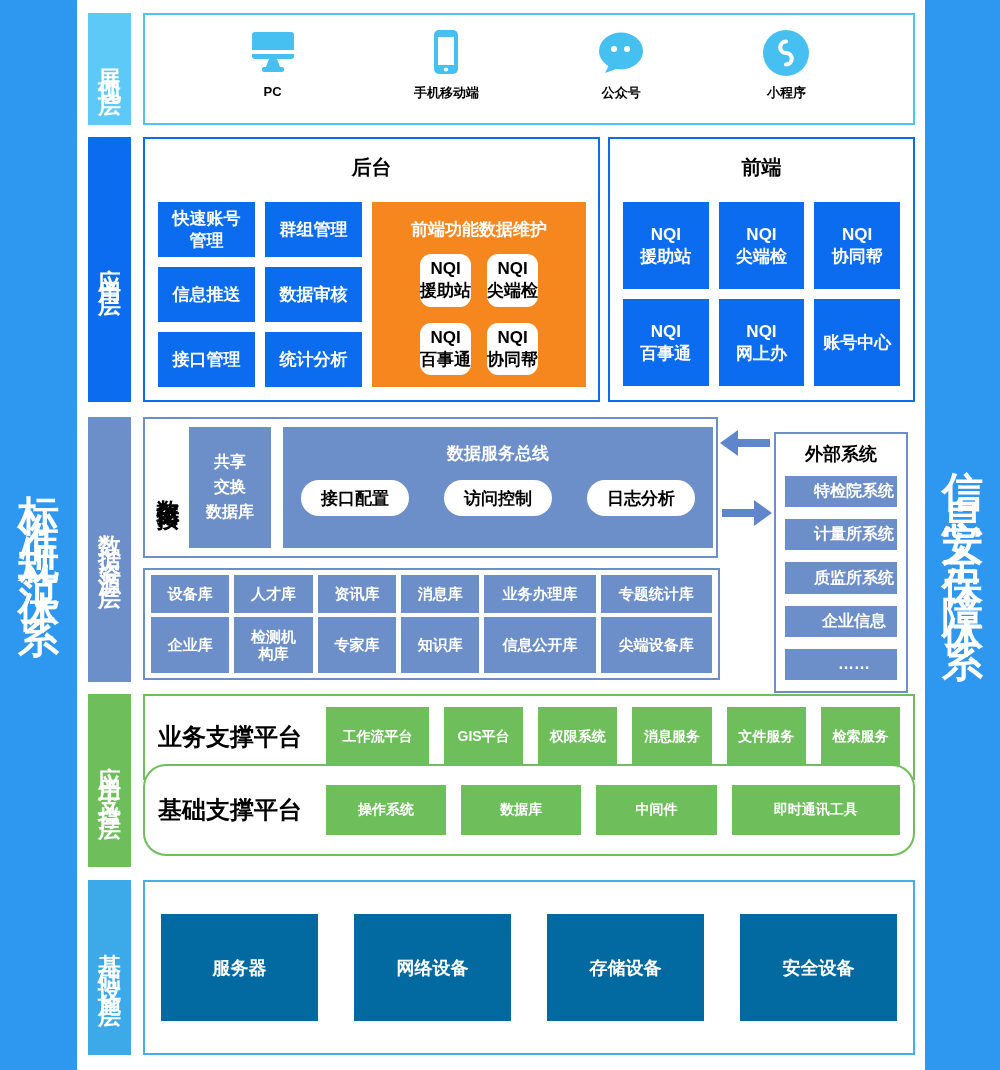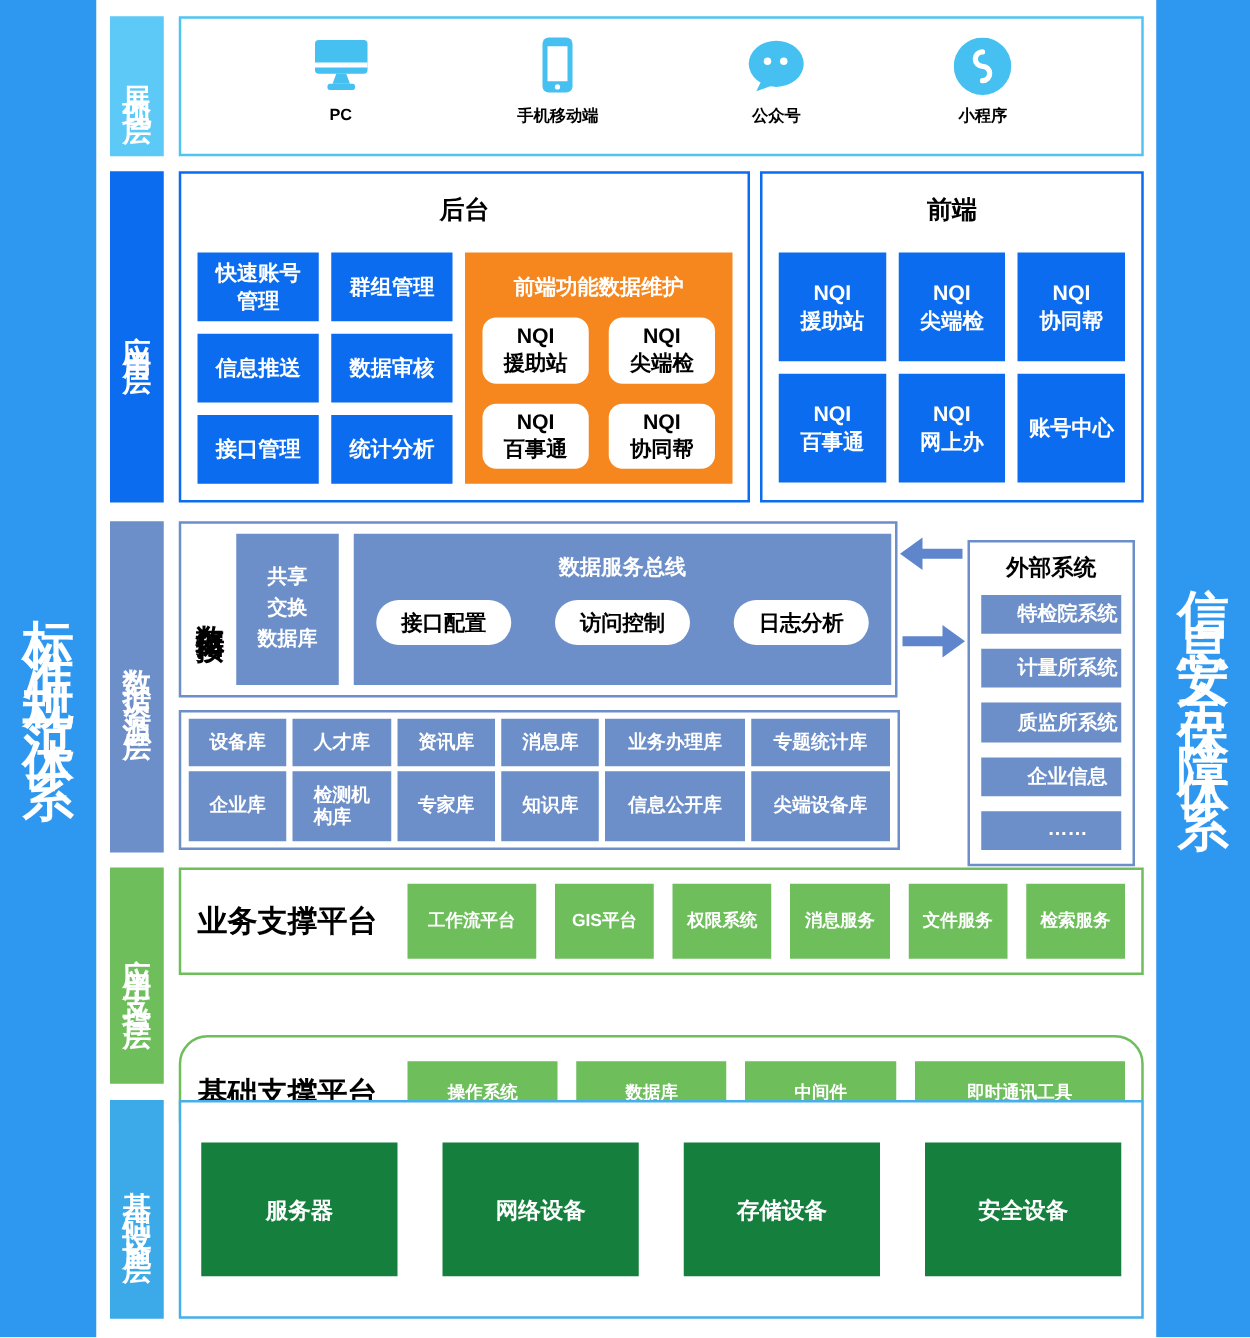--- a/index.html
+++ b/index.html
@@ -32,21 +32,21 @@
   .pres-item .ic{height:48px;display:flex;align-items:flex-end;justify-content:center;}
   .pres-name{font-size:13px;font-weight:bold;color:#000;}
 
   
   .app-backend{left:143px;top:137px;width:457px;height:265px;border-color:#0B6CF0;}
   .box-title{text-align:center;font-weight:bold;font-size:20px;color:#000;margin-top:15px;}
   .backend-body{position:absolute;left:13px;right:12px;top:63px;bottom:13px;display:flex;gap:10px;}
   .backend-grid{width:204px;display:grid;grid-template-columns:1fr 1fr;grid-auto-rows:1fr;gap:10px;}
   .bluebtn{background:#0B6CF0;color:#fff;font-weight:bold;font-size:17px;display:flex;
            align-items:center;justify-content:center;text-align:center;white-space:pre-line;line-height:1.25;}
-  .maintenance{flex:1;background:#F6871F;display:flex;flex-direction:column;padding:8px 8px 12px;}
+  .maintenance{flex:1;background:#F6871F;display:flex;flex-direction:column;padding:8px 8px 12px;align-items:center;}
   .m-title{color:#fff;font-weight:bold;font-size:17px;text-align:center;margin:8px 0 13px;}
   .m-grid{flex:1;display:grid;grid-template-columns:1fr 1fr;gap:16px 16px;padding:0 6px;}
   .mcard{background:#fff;border-radius:11px;color:#000;font-weight:bold;font-size:17px;display:flex;
          align-items:center;justify-content:center;text-align:center;white-space:pre-line;line-height:1.3;}
   .app-frontend{left:608px;top:137px;width:307px;height:265px;border-color:#0B6CF0;}
   .frontend-grid{position:absolute;left:13px;right:13px;top:63px;bottom:14px;display:grid;
                  grid-template-columns:1fr 1fr 1fr;grid-auto-rows:1fr;gap:10px;}
 
   
   .data-top{left:143px;top:417px;width:575px;height:141px;border-color:#6C8EC9;}
@@ -67,40 +67,40 @@
   .ext-title{font-weight:bold;font-size:18px;color:#000;text-align:center;flex:none;}
   .ext-items{flex:1;display:flex;flex-direction:column;gap:12px;margin-top:10px;}
   .ext-item{flex:1;background:#6C8EC9;color:#fff;font-weight:bold;font-size:16px;
             display:flex;align-items:center;justify-content:center;padding-left:26px;}
   .db-box{left:143px;top:568px;width:577px;height:112px;border-color:#6C8EC9;
           display:flex;flex-direction:column;gap:4px;padding:5px 6px;}
   .db-row{display:flex;gap:5px;}
   .db-row.r1{height:38px;}
   .db-row.r2{flex:1;}
   .db-cell{flex:1;background:#6C8EC9;color:#fff;font-weight:bold;font-size:15px;display:flex;
-           align-items:center;justify-content:center;text-align:left;white-space:pre-line;line-height:1.15;}
+           align-items:center;justify-content:center;text-align:center;white-space:pre-line;line-height:1.15;}
   .db-cell.wide{flex:1.42;}
 
   
   .sup-box{left:143px;width:772px;border-color:#6EBE5C;display:flex;align-items:center;padding:0 13px;gap:16px;}
   .sup1{top:694px;height:86px;}
-  .sup2{top:828px;height:92px;border-radius:23px;}
+  .sup2{top:764px;height:92px;border-radius:23px;}
   .sup-title{width:152px;flex:none;font-size:24px;font-weight:bold;color:#000;}
   .sup-btns{flex:1;display:flex;gap:15px;}
   .gbtn{flex:1;background:#6EBE5C;color:#fff;font-weight:bold;font-size:14px;
         display:flex;align-items:center;justify-content:center;}
   .s1 .gbtn{height:60px;}
   .s2 .gbtn{height:50px;}
   .s1 .gbtn:first-child{flex:1.3;}
   .s2 .gbtn:last-child{flex:1.4;}
 
   
   .infra-box{left:143px;top:880px;width:772px;height:175px;border-color:#46AEE9;
              display:flex;justify-content:space-between;align-items:center;padding:0 16px;}
-  .infra-item{width:157px;height:107px;background:#15803d;color:#fff;font-weight:bold;font-size:18px;
+  .infra-item{width:157px;height:107px;background:#0369a1;color:#fff;font-weight:bold;font-size:18px;
               display:flex;align-items:center;justify-content:center;}
 </style>
 </head>
 <body>
 
 <div class="page">
 
   <div class="banner left">
     <span class="vtext">标准规范体系</span>
   </div>

